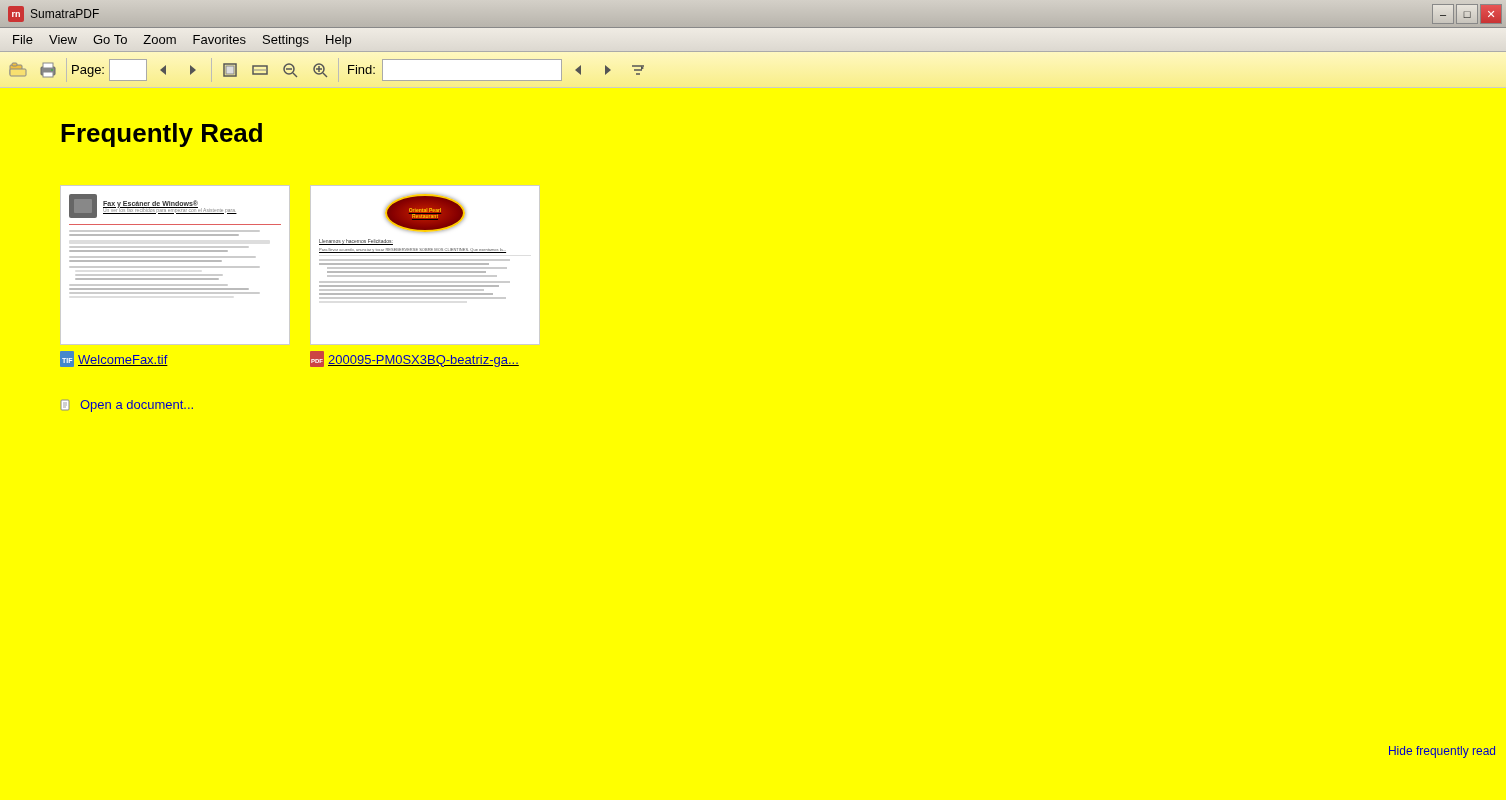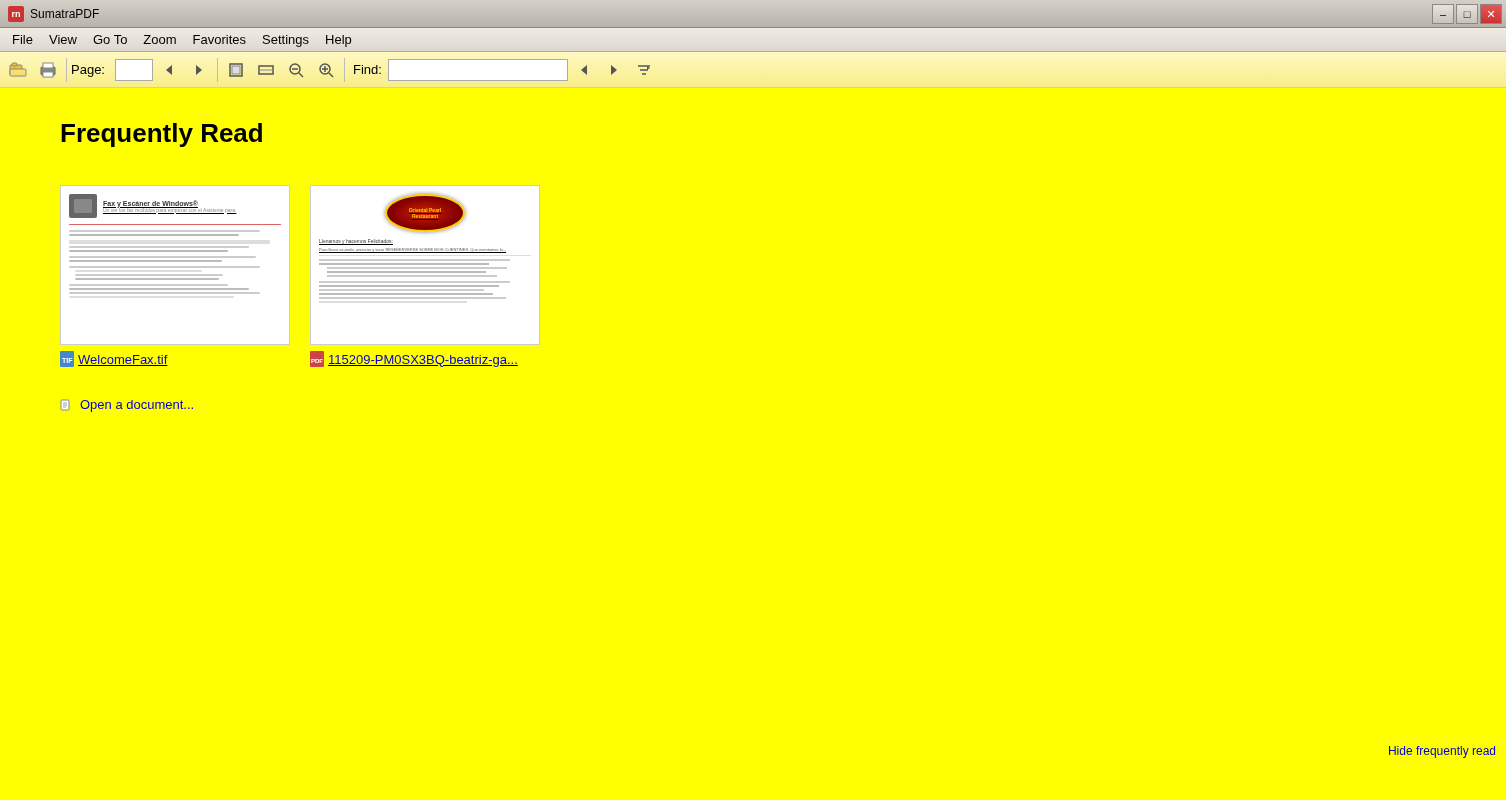--- a/index.html
+++ b/index.html
@@ -102,21 +102,21 @@
       border-radius: 2px;
     }
     .toolbar-separator {
       width: 1px;
       height: 24px;
       background: #bbb;
       margin: 0 2px;
     }
     .toolbar-label {
       font-size: 13px;
-      margin-right: 8px;
+      margin-right: 2px;
     }
     .toolbar-input {
       width: 38px;
       height: 22px;
       border: 1px solid #aaa;
       background: white;
       padding: 0 2px;
       font-size: 12px;
     }
     .find-label {
@@ -433,21 +433,21 @@
               <div style="height:2px;background:#ccc;width:88%;"></div>
               <div style="height:2px;background:#ddd;width:70%;"></div>
             </div>
           </div>
         </div>
         <div class="doc-name">
           <svg class="doc-file-icon pdf-icon" width="14" height="16" viewBox="0 0 14 16">
             <rect width="14" height="16" rx="1" fill="#cc4444"></rect>
             <text x="1" y="12" font-size="6" fill="white" font-weight="bold">PDF</text>
           </svg>
-          <span class="doc-name-text">115209-PM0SX3BQ-beatriz-ga...</span>
+          <span class="doc-name-text">200095-PM0SX3BQ-beatriz-ga...</span>
         </div>
       </div>
     </div>
 
     <a class="open-doc-link">
       <svg width="14" height="14" viewBox="0 0 14 14">
         <rect x="1" y="2" width="8" height="10" rx="1" fill="white" stroke="#888" stroke-width="1"></rect>
         <line x1="3" y1="5" x2="7" y2="5" stroke="#888" stroke-width="0.8"></line>
         <line x1="3" y1="7" x2="7" y2="7" stroke="#888" stroke-width="0.8"></line>
         <line x1="3" y1="9" x2="6" y2="9" stroke="#888" stroke-width="0.8"></line>

